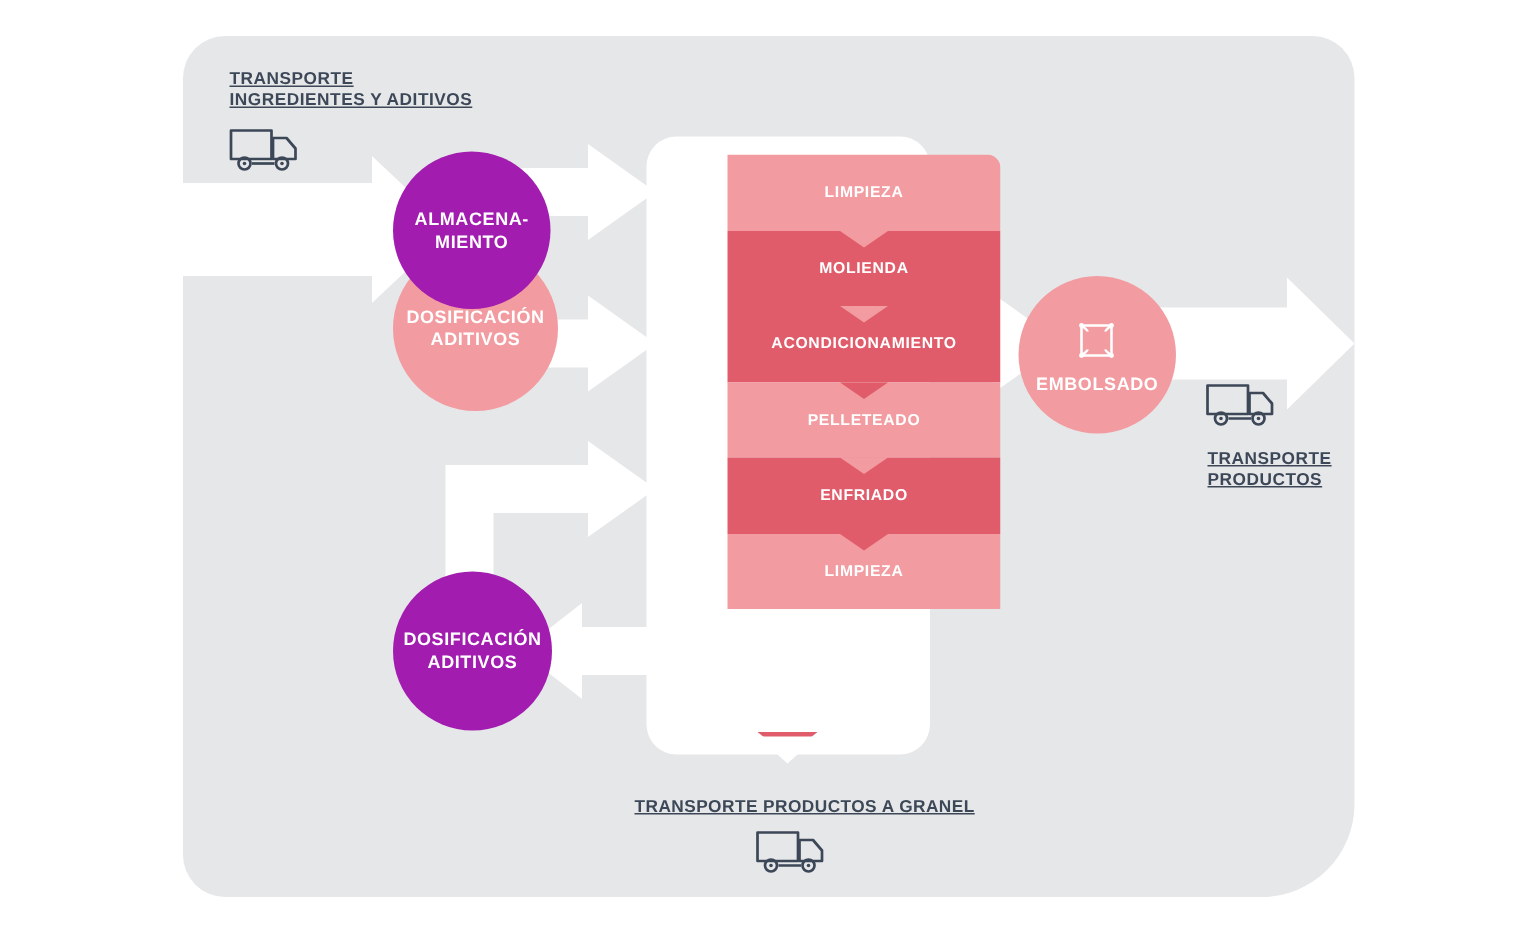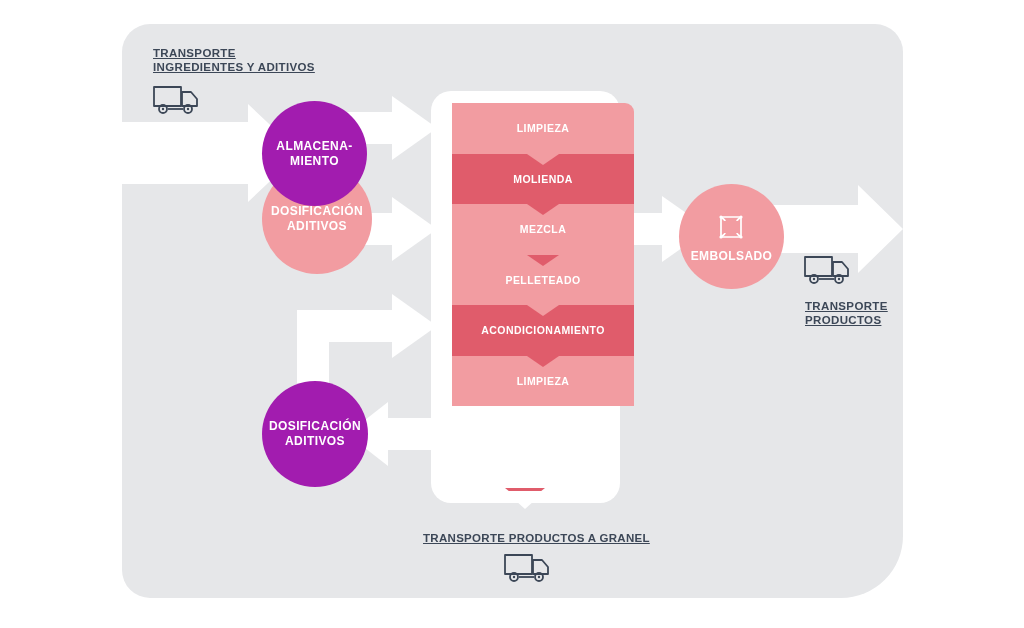--- a/index.html
+++ b/index.html
@@ -70,21 +70,21 @@
   }
   #circle-embolsado .emb-label{margin-top:4px;}
 
   
   #column-shell{
     position:absolute;left:431px;top:91px;width:189px;height:412px;
     background:#ffffff;border-radius:20px;z-index:5;
     box-shadow:0 0 0 0 rgba(0,0,0,0);
   }
   #column{
-    position:absolute;left:424px;top:103px;width:182px;height:388px;
+    position:absolute;left:457px;top:103px;width:182px;height:388px;
     border-radius:9px;overflow:hidden;z-index:6;padding-left:28px;
   }
   .band{
     position:relative;height:50.5px;
     display:flex;align-items:center;justify-content:center;
     color:#ffffff;font-weight:bold;font-size:10.5px;
     letter-spacing:.45px;text-transform:uppercase;
   }
   .band.light{background:#F29CA1;}
   .band.dark{background:#E05C6B;}
@@ -167,35 +167,35 @@
   <div class="band light">
 
     <span>LIMPIEZA</span>
   </div>
 
   <div class="band dark">
     <span class="notch"></span>
     <span>MOLIENDA</span>
   </div>
 
+
+  <div class="band dark">
+    <span class="notch"></span>
+    <span>ACONDICIONAMIENTO</span>
+  </div>
+
   <div class="band light">
     <span class="notch"></span>
-    <span>MEZCLA</span>
-  </div>
-
-  <div class="band light">
-    <span class="notch"></span>
     <span>PELLETEADO</span>
   </div>
 
   <div class="band dark">
     <span class="notch"></span>
-    <span>ACONDICIONAMIENTO</span>
-  </div>
-
+    <span>ENFRIADO</span>
+  </div>
 
   <div class="band light">
     <span class="notch"></span>
     <span>LIMPIEZA</span>
   </div>
 
 </div>
 <div id="column-tail-in"></div>
 <div id="column-tail"></div>
 

